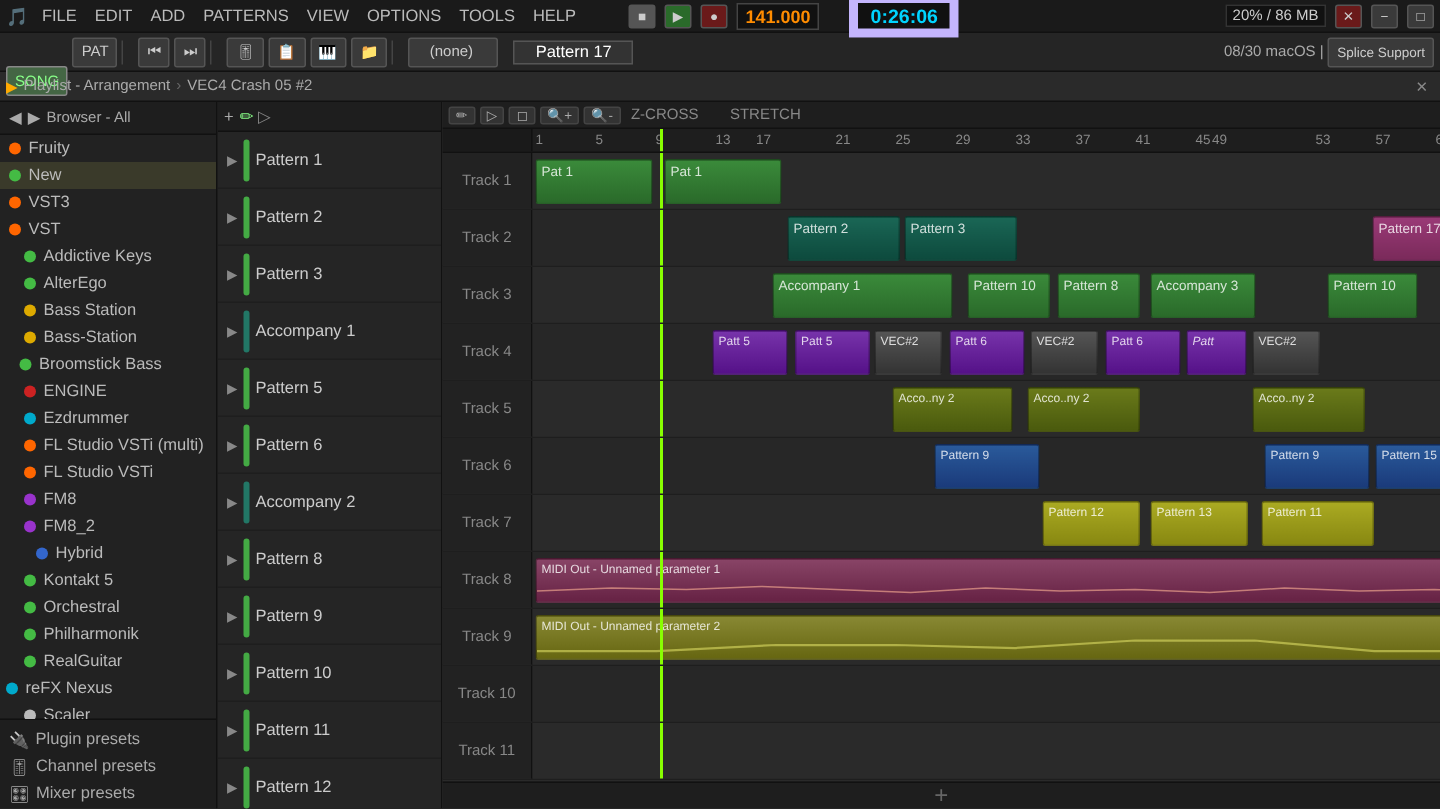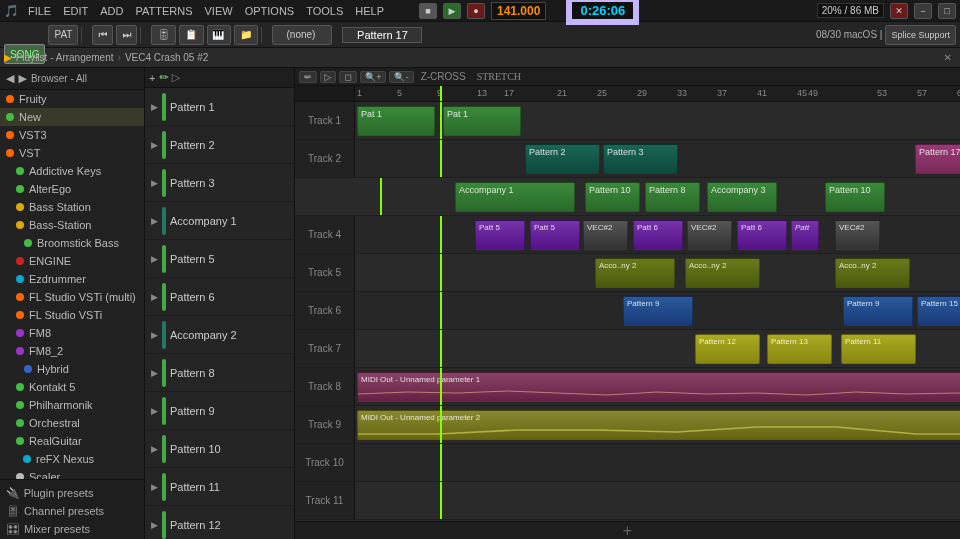--- a/index.html
+++ b/index.html
@@ -201,21 +201,21 @@
         <span>AlterEgo</span>
       </div>
       <div class="sidebar-item" style="padding-left:16px;">
         <div class="sidebar-dot dot-yellow"></div>
         <span>Bass Station</span>
       </div>
       <div class="sidebar-item" style="padding-left:16px;">
         <div class="sidebar-dot dot-yellow"></div>
         <span>Bass-Station</span>
       </div>
-      <div class="sidebar-item" style="padding-left:24px;">
+      <div class="sidebar-item" style="padding-left:13px;">
         <div class="sidebar-dot dot-green"></div>
         <span>Broomstick Bass</span>
       </div>
       <div class="sidebar-item" style="padding-left:16px;">
         <div class="sidebar-dot dot-red"></div>
         <span>ENGINE</span>
       </div>
       <div class="sidebar-item" style="padding-left:16px;">
         <div class="sidebar-dot dot-cyan"></div>
         <span>Ezdrummer</span>
@@ -239,31 +239,31 @@
       <div class="sidebar-item" style="padding-left:24px;">
         <div class="sidebar-dot dot-blue"></div>
         <span>Hybrid</span>
       </div>
       <div class="sidebar-item" style="padding-left:16px;">
         <div class="sidebar-dot dot-green"></div>
         <span>Kontakt 5</span>
       </div>
       <div class="sidebar-item" style="padding-left:16px;">
         <div class="sidebar-dot dot-green"></div>
+        <span>Orchestral</span>
+      </div>
+      <div class="sidebar-item" style="padding-left:16px;">
+        <div class="sidebar-dot dot-green"></div>
         <span>Philharmonik</span>
       </div>
       <div class="sidebar-item" style="padding-left:16px;">
         <div class="sidebar-dot dot-green"></div>
-        <span>Orchestral</span>
-      </div>
-      <div class="sidebar-item" style="padding-left:16px;">
-        <div class="sidebar-dot dot-green"></div>
         <span>RealGuitar</span>
       </div>
-      <div class="sidebar-item" style="padding-left:23px;">
+      <div class="sidebar-item" style="padding-left:4px;">
         <div class="sidebar-dot dot-cyan"></div>
         <span>reFX Nexus</span>
       </div>
       <div class="sidebar-item" style="padding-left:16px;">
         <div class="sidebar-dot dot-white"></div>
         <span>Scaler</span>
       </div>
 
     </div>
 
@@ -362,21 +362,21 @@
 
   <div id="arrangement">
 
     <div id="zoom-controls">
       <div class="zoom-btn">✏</div>
       <div class="zoom-btn">▷</div>
       <div class="zoom-btn">◻</div>
       <div class="zoom-btn">🔍+</div>
       <div class="zoom-btn">🔍-</div>
       <div style="margin-left:4px;">Z-CROSS</div>
-      <div style="margin-left:8px;font-family:Liberation Serif, serif;">STRETCH</div>
+      <div style="margin-left:18px;">STRETCH</div>
     </div>
 
     <div id="ruler" style="position:relative;overflow:hidden;">
       <div style="width:60px;flex-shrink:0;background:#1a1a1a;height:100%;border-right:1px solid #111;"></div>
       <div style="position:relative;flex:1;height:100%;">
 
         <span class="ruler-marker" style="left:2px;">1</span>
         <span class="ruler-marker" style="left:42px;">5</span>
         <span class="ruler-marker" style="left:82px;">9</span>
         <span class="ruler-marker" style="left:122px;">13</span>
@@ -414,41 +414,42 @@
         <div class="track-label">Track 2</div>
         <div class="track-lane" style="position:relative;">
           <div class="green-line" style="left:85px;"></div>
           <div class="pblock pb-teal" style="left:170px;width:75px;">Pattern 2</div>
           <div class="pblock pb-teal" style="left:248px;width:75px;">Pattern 3</div>
           <div class="pblock pb-pink" style="left:560px;width:75px;">Pattern 17</div>
         </div>
       </div>
 
       <div class="track-row">
+        <div class="track-label">Track 3</div>
         <div class="track-lane" style="position:relative;">
           <div class="green-line" style="left:85px;"></div>
           <div class="pblock pb-green" style="left:160px;width:120px;">Accompany 1</div>
           <div class="pblock pb-green" style="left:290px;width:55px;">Pattern 10</div>
           <div class="pblock pb-green" style="left:350px;width:55px;">Pattern 8</div>
           <div class="pblock pb-green" style="left:412px;width:70px;">Accompany 3</div>
           <div class="pblock pb-green" style="left:530px;width:60px;">Pattern 10</div>
         </div>
       </div>
 
       <div class="track-row">
         <div class="track-label">Track 4</div>
         <div class="track-lane" style="position:relative;">
           <div class="green-line" style="left:85px;"></div>
           <div class="pblock pb-purple" style="left:120px;width:50px;font-size:8px;">Patt 5</div>
           <div class="pblock pb-purple" style="left:175px;width:50px;font-size:8px;">Patt 5</div>
           <div class="pblock pb-gray" style="left:228px;width:45px;font-size:8px;">VEC#2</div>
           <div class="pblock pb-purple" style="left:278px;width:50px;font-size:8px;">Patt 6</div>
           <div class="pblock pb-gray" style="left:332px;width:45px;font-size:8px;">VEC#2</div>
           <div class="pblock pb-purple" style="left:382px;width:50px;font-size:8px;">Patt 6</div>
-          <div class="pblock pb-purple" style="left:436px;width:28px;font-size:8px;font-style:italic;">Patt</div>
+          <div class="pblock pb-purple" style="left:436px;width:40px;font-size:8px;font-style:italic;">Patt</div>
           <div class="pblock pb-gray" style="left:480px;width:45px;font-size:8px;">VEC#2</div>
         </div>
       </div>
 
       <div class="track-row">
         <div class="track-label">Track 5</div>
         <div class="track-lane" style="position:relative;">
           <div class="green-line" style="left:85px;"></div>
           <div class="pblock pb-olive" style="left:240px;width:80px;font-size:8px;">Acco..ny 2</div>
           <div class="pblock pb-olive" style="left:330px;width:75px;font-size:8px;">Acco..ny 2</div>

